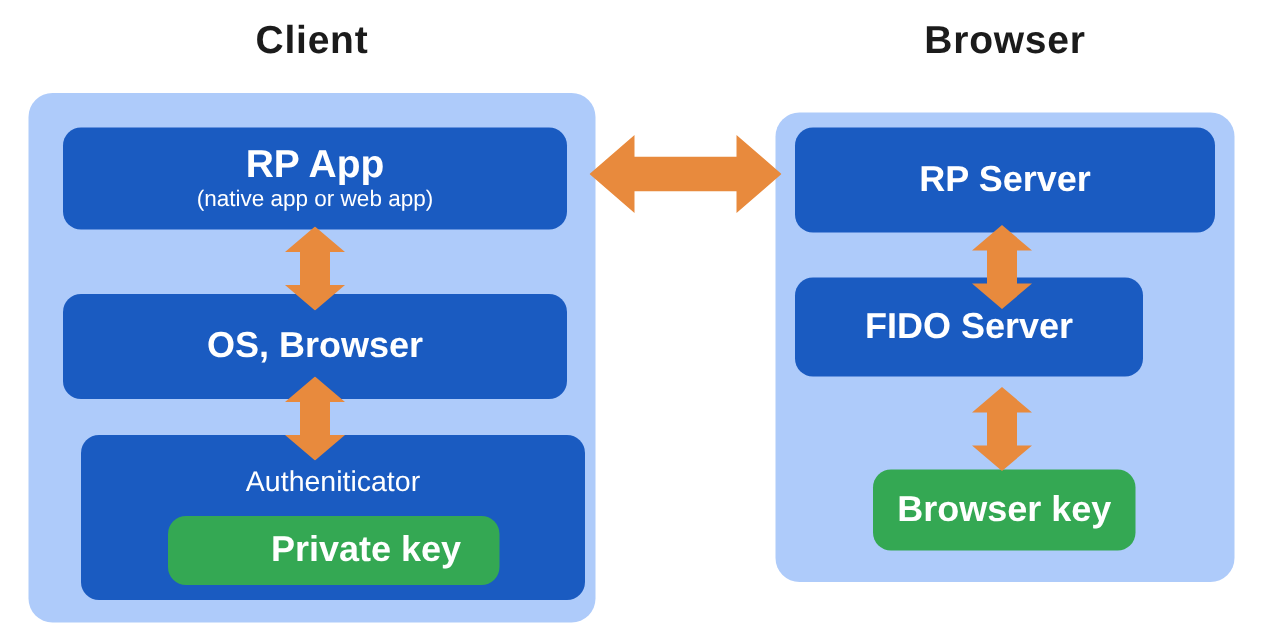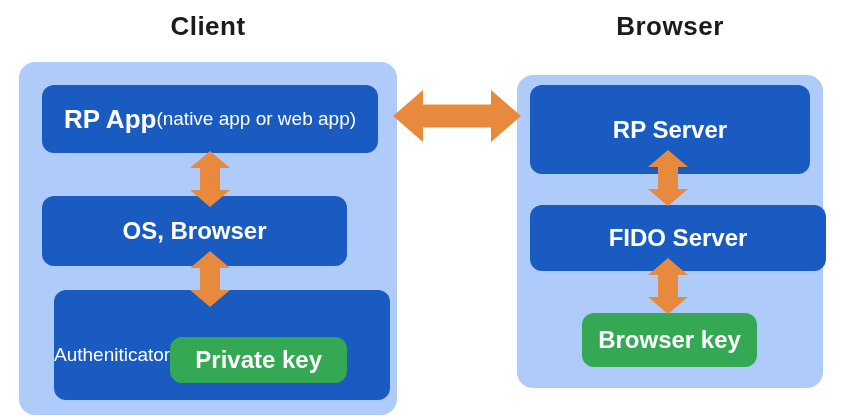--- a/index.html
+++ b/index.html
@@ -14,38 +14,38 @@
   }
   .title-client{left:19px;width:378px;}
   .title-server{left:517px;width:306px;}
   .container{
     position:absolute;background:var(--container-bg,#AECBFA);border-radius:16px;
   }
   .client-container{left:19px;top:62px;width:378px;height:353px;}
   .server-container{left:517px;top:75px;width:306px;height:313px;}
   .node{
     position:absolute;background:var(--node-bg,#1A5BC1);border-radius:12px;
-    color:var(--node-text,#FFFFFF);display:flex;flex-direction:row;
+    color:var(--node-text,#FFFFFF);display:flex;flex-direction:column;
     align-items:center;justify-content:center;text-align:center;
   }
   .node-rp-app{left:23px;top:23px;width:336px;height:68px;}
-  .node-os-browser{left:23px;top:134px;width:305px;height:70px;}
+  .node-os-browser{left:23px;top:134px;width:336px;height:70px;}
   .node-authenticator{left:23px;top:228px;width:336px;height:110px;justify-content:flex-start;padding-top:20px;box-sizing:border-box;margin-left:12px;}
-  .node-rp-server{left:13px;top:10px;width:280px;height:89px;}
-  .node-fido-server{left:13px;top:130px;width:296px;height:66px;}
+  .node-rp-server{left:13px;top:10px;width:280px;height:70px;}
+  .node-fido-server{left:13px;top:110px;width:232px;height:66px;}
   .node-label{font-size:24px;font-weight:600;line-height:1.15;}
   .node-label-lg{font-size:26px;font-weight:600;line-height:1.1;}
-  .node-sublabel{font-size:19px;font-weight:400;line-height:1.25;}
+  .node-sublabel{font-size:15px;font-weight:400;line-height:1.25;}
   .node-label-sm{font-size:19px;font-weight:500;line-height:24px;}
   .key-box{
     background:var(--key-bg,#34A853);border-radius:12px;color:var(--node-text,#FFFFFF);
     display:flex;align-items:center;justify-content:center;
     font-size:24px;font-weight:600;
   }
-  .key-private{width:177px;height:46px;margin-top:10px;}
+  .key-private{width:177px;height:46px;margin-top:10px;padding-left:44px;}
   .key-public{position:absolute;left:65px;top:238px;width:175px;height:54px;}
   .arrow{position:absolute;}
   .arrow polygon{fill:var(--arrow,#E88A3D);}
   .arrow-h{left:393px;top:90px;}
   .arrow-v1{left:190px;top:151px;}
   .arrow-v2{left:190px;top:251px;}
   .arrow-v3{left:648px;top:150px;}
   .arrow-v4{left:648px;top:258px;}
 </style>
 </head>

